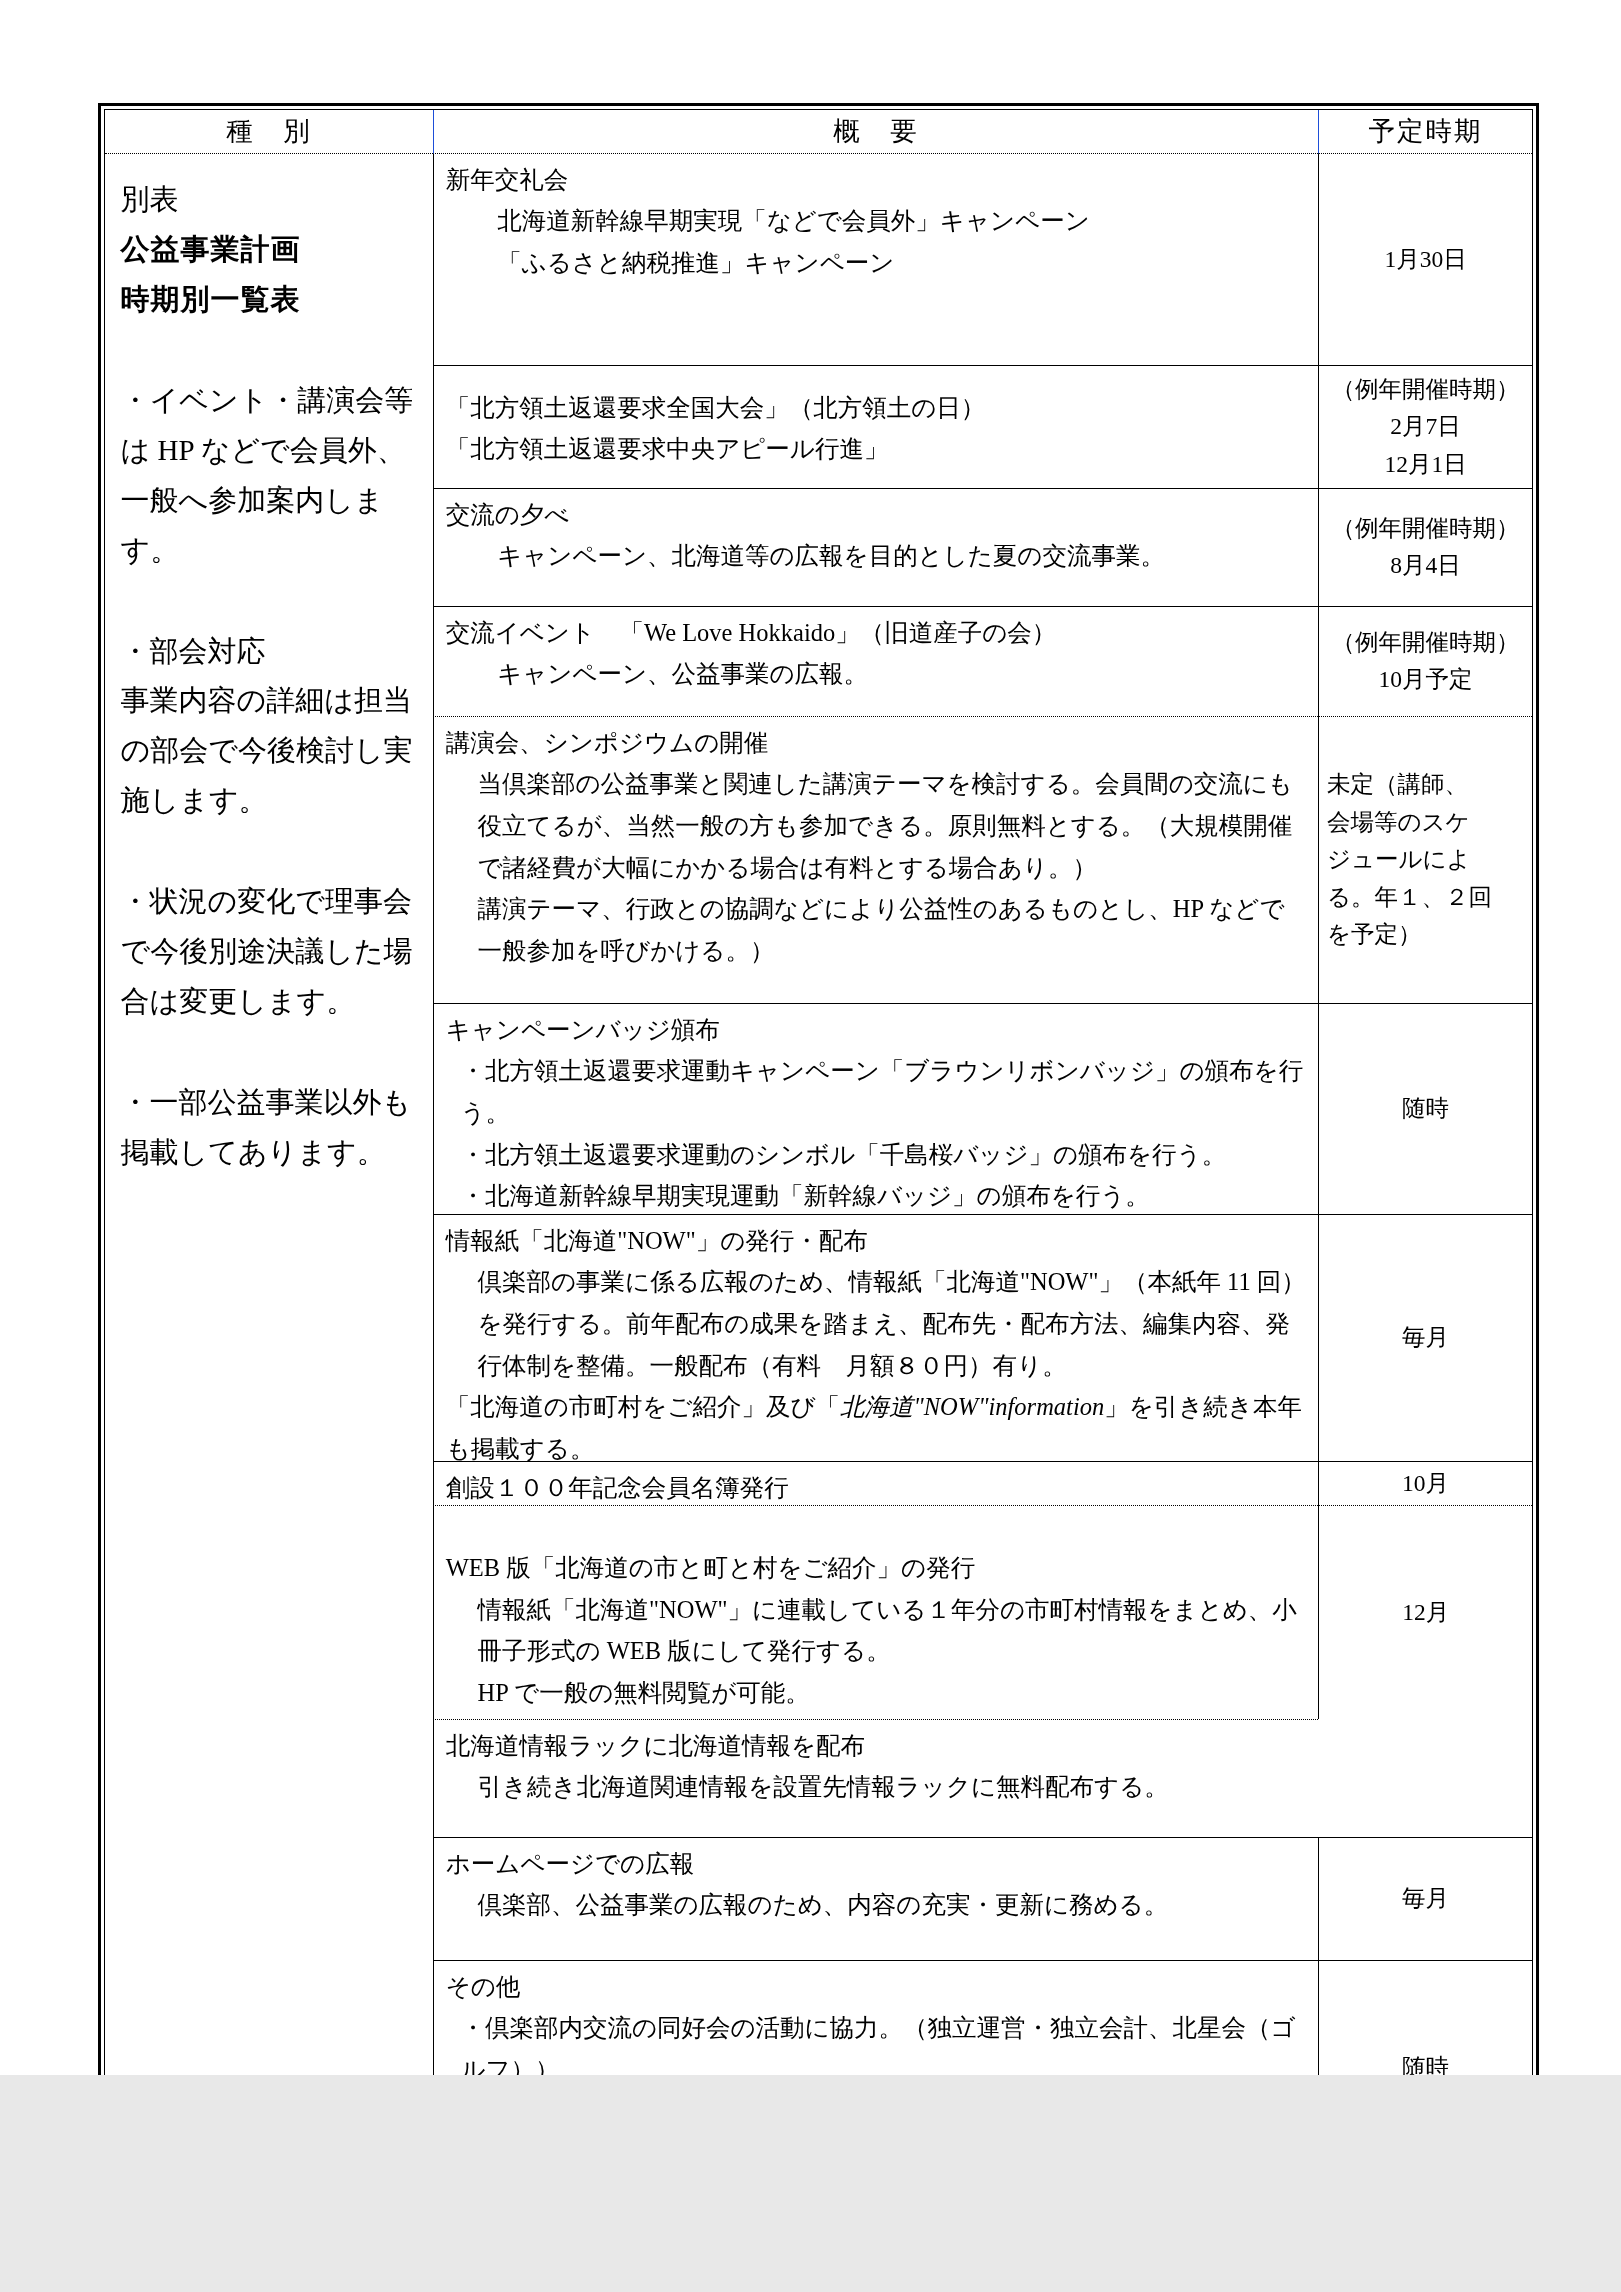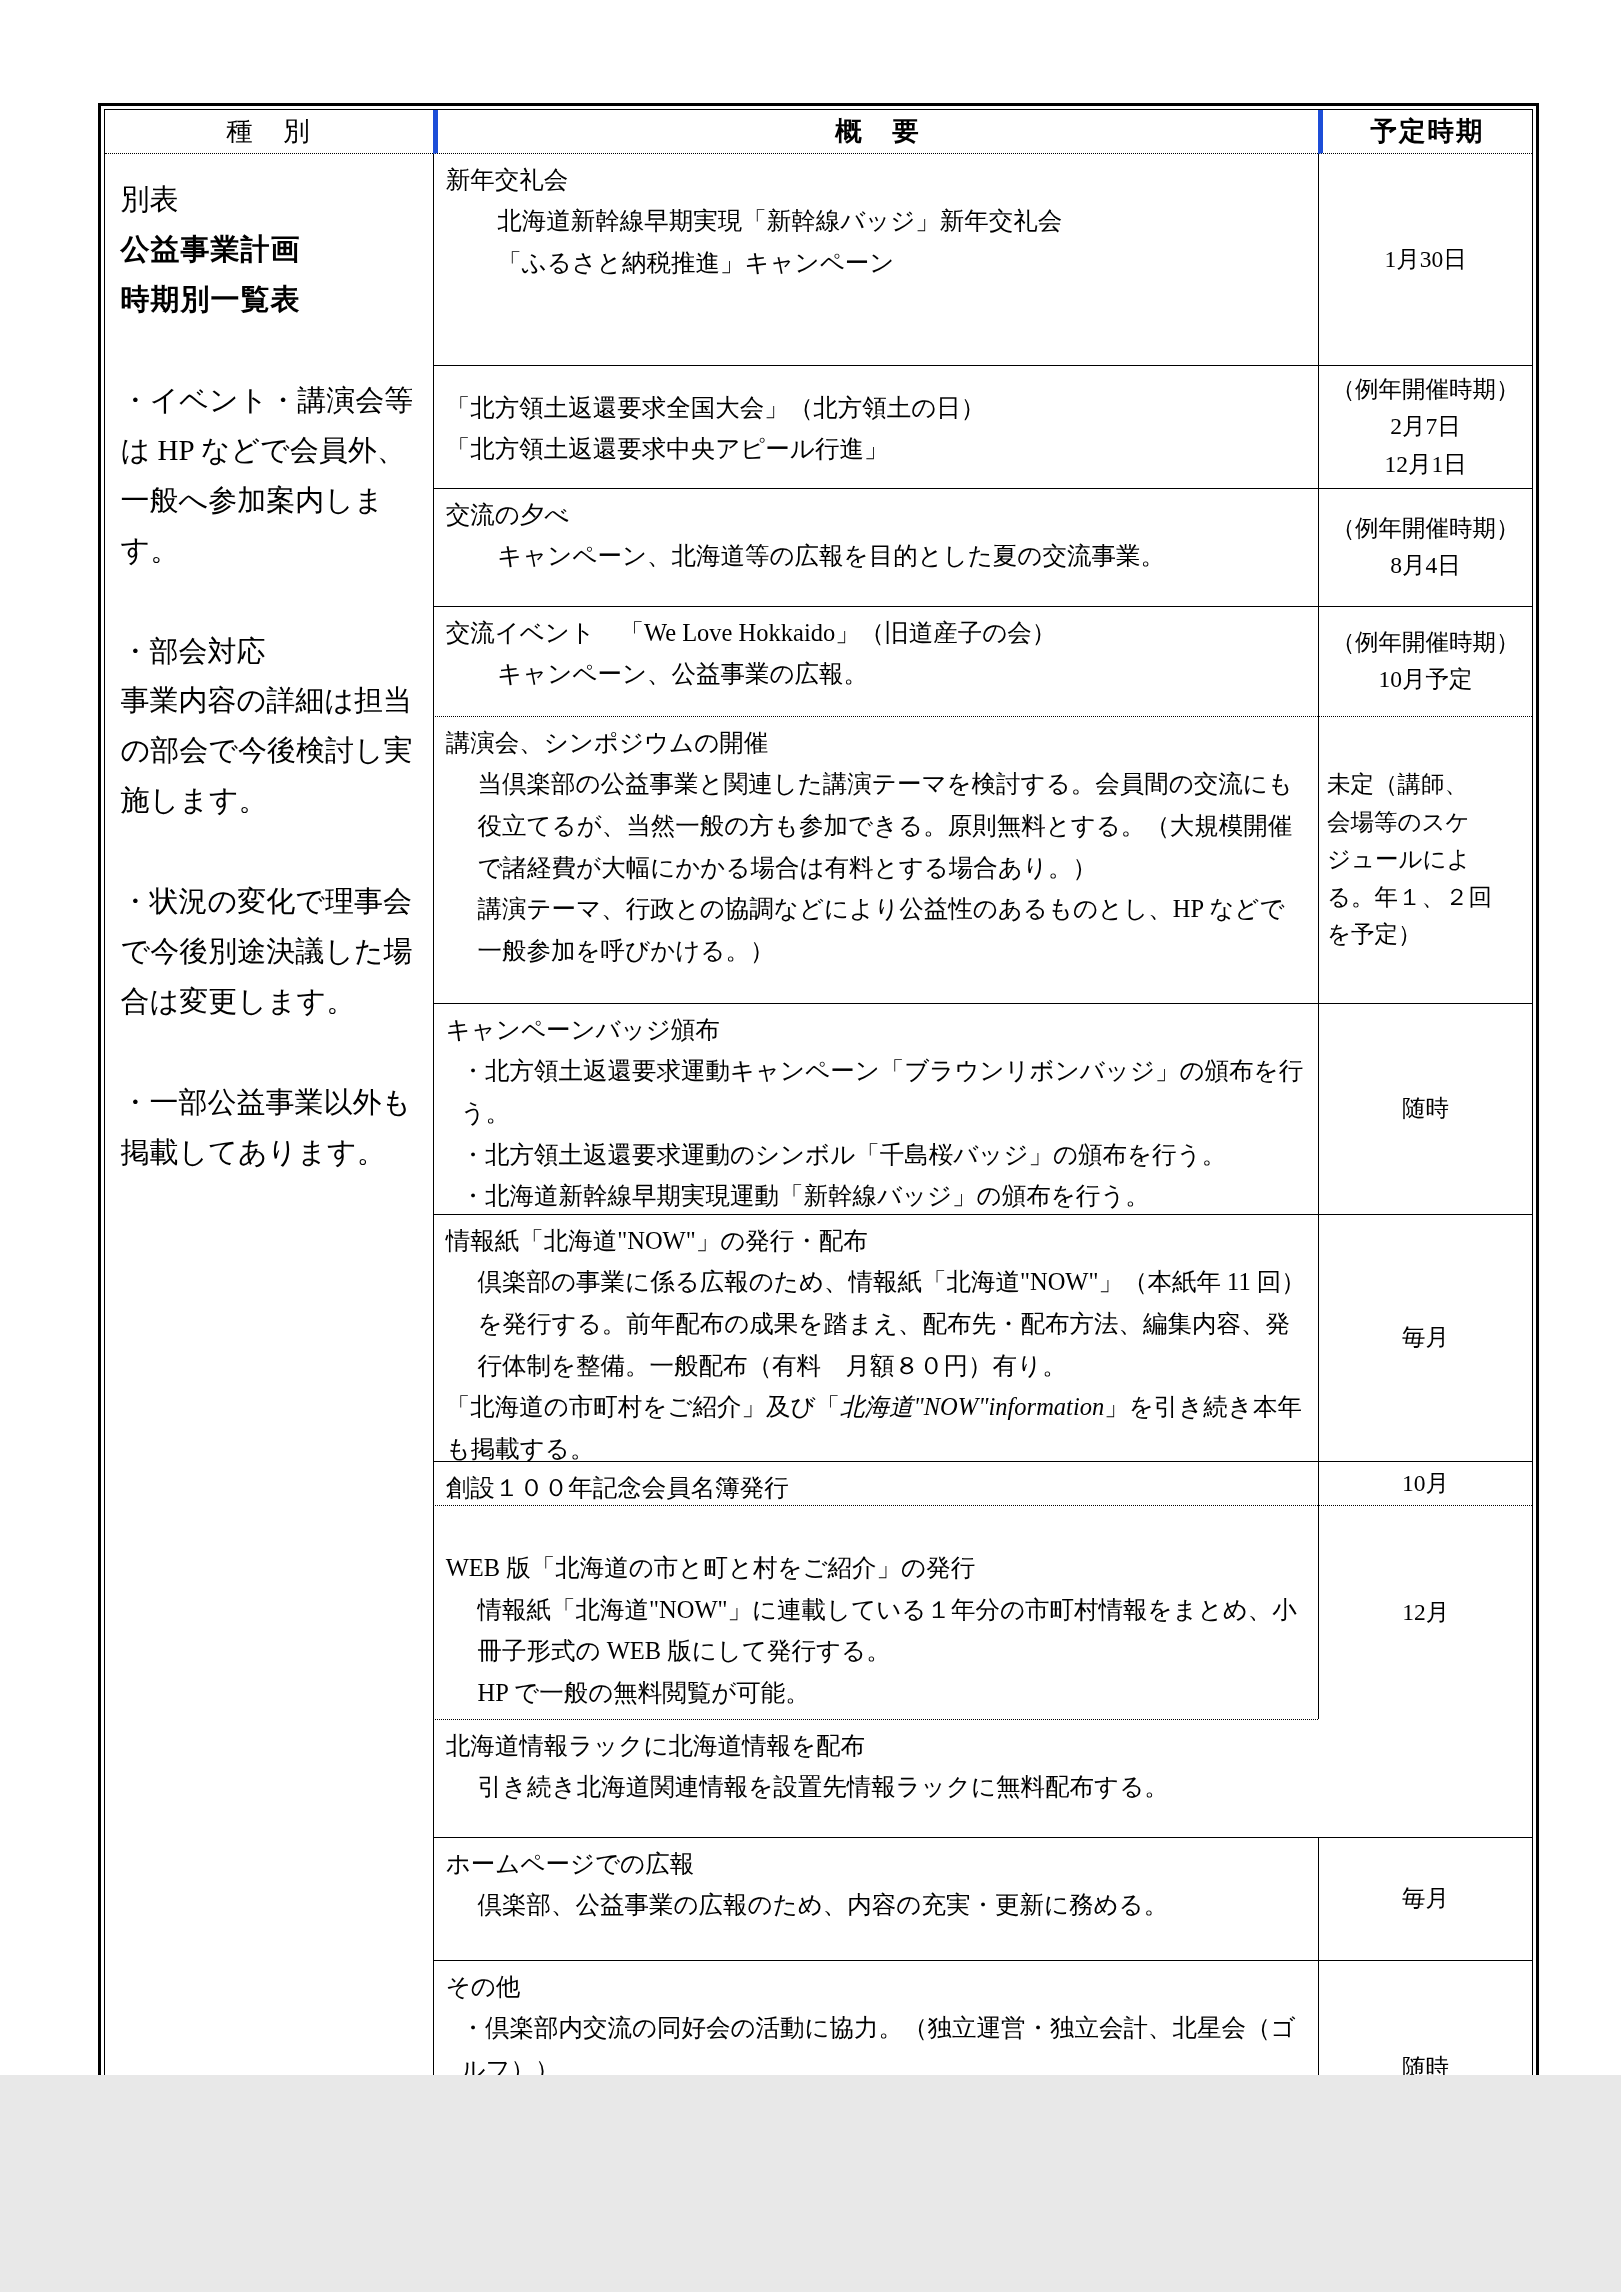--- a/index.html
+++ b/index.html
@@ -26,21 +26,21 @@
     display:grid;
     grid-template-columns:328px 1fr 214px;
     grid-template-rows:44px 211px 123px 118px 110px 287px 211px 247px 44px 214px 118px 123px 1fr;
   }
   .hcell{
     display:flex;align-items:center;justify-content:center;
     font-size:26.5px;
     border-bottom:1px dotted #000;
     letter-spacing:2px;
   }
-  .hcell.bl{border-left:5px solid #1d4ed8;font-weight:bold;}
+  .hcell.bl{border-left:1px solid #1d4ed8;}
   .side{
     grid-column:1;grid-row:2/14;
     padding:21.6px 15.7px 9.8px 15.7px;
     font-size:29px;line-height:1.72;
     box-sizing:border-box;
   }
   .side p{margin:0 0 51px 0;}
   .side .tight{margin:0;}
   .side .gothic{font-weight:bold;font-family:"Liberation Sans","DejaVu Sans",sans-serif;letter-spacing:1px;}
   .ov{
@@ -94,21 +94,21 @@
         <p class="gothic">時期別一覧表</p>
         <p>・イベント・講演会等は HP などで会員外、一般へ参加案内します。</p>
         <p class="tight">・部会対応</p>
         <p>事業内容の詳細は担当の部会で今後検討し実施します。</p>
         <p>・状況の変化で理事会で今後別途決議した場合は変更します。</p>
         <p>・一部公益事業以外も掲載してあります。</p>
       </div>
 
       <div class="ov" style="grid-row:2;">
         <div>新年交礼会</div>
-        <div class="ind2">北海道新幹線早期実現「新幹線バッジ」新年交礼会</div>
+        <div class="ind2">北海道新幹線早期実現「などで会員外」キャンペーン</div>
         <div class="ind2">「ふるさと納税推進」キャンペーン</div>
 
       </div>
       <div class="sc" style="grid-row:2;">1月30日</div>
 
       <div class="ov bt-s vcenter" style="grid-row:3;">
         <div>「北方領土返還要求全国大会」（北方領土の日）</div>
         <div>「北方領土返還要求中央アピール行進」</div>
       </div>
       <div class="sc bt-s" style="grid-row:3;">（例年開催時期）

